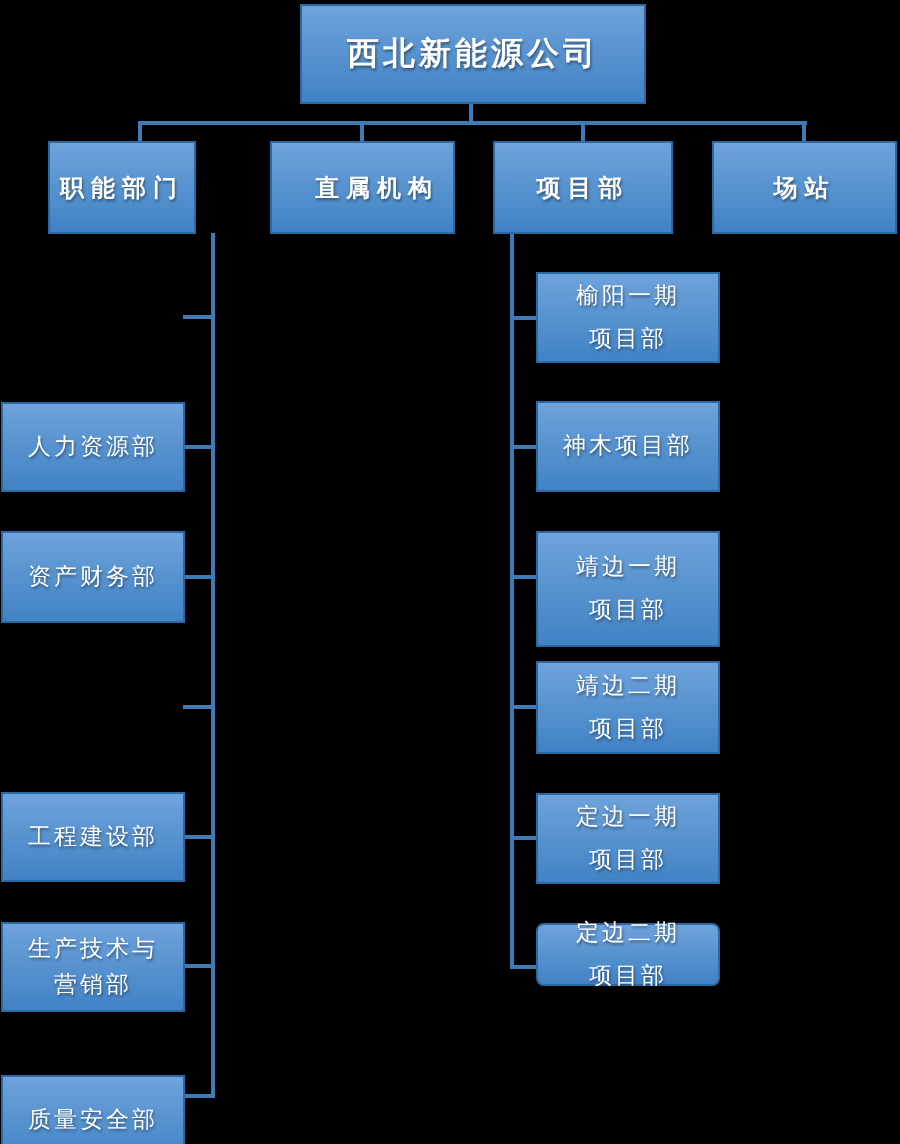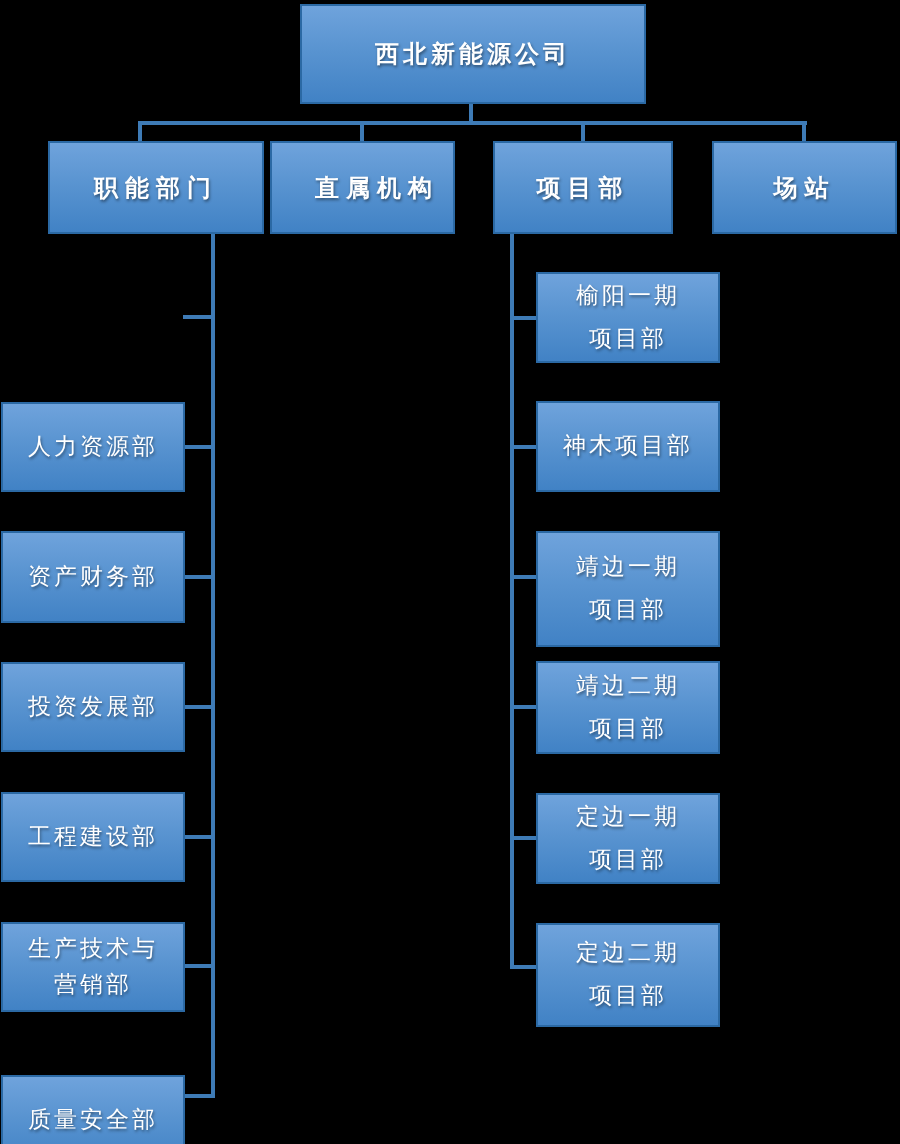--- a/index.html
+++ b/index.html
@@ -27,48 +27,48 @@
     justify-content: center;
     text-align: center;
     color: #FFFFFF;
     background: linear-gradient(180deg, #6FA3DC 0%, #5893D0 48%, #4182C5 100%);
     border: 2px solid #2B69A4;
     text-shadow: 1px 2px 3px rgba(0,0,0,0.45);
     white-space: pre-line;
   }
   .lv1 {
     left: 300px; top: 4px; width: 346px; height: 100px;
-    font-size: 24px; font-weight: bold; letter-spacing: 4px;
+    font-size: 32px; font-weight: bold; letter-spacing: 4px;
   }
   .lv2 {
     top: 141px; height: 93px;
     font-size: 24px; font-weight: bold; letter-spacing: 7px;
   }
-  .lv2-0 { left: 48px;  width: 216px; }
+  .lv2-0 { left: 48px;  width: 148px; }
   .lv2-1 { left: 270px; width: 185px; padding-left: 29px; }
   .lv2-2 { left: 493px; width: 180px; }
   .lv2-3 { left: 712px; width: 185px; }
   .lv3 {
     font-size: 23px; font-weight: 500; letter-spacing: 3px; line-height: 1.85;
   }
   .lcol { left: 1px; width: 184px; height: 90px; }
   .lc0 { top: 272px; }
   .lc1 { top: 402px; }
   .lc2 { top: 531px; height: 92px; text-align: right; }
   .lc3 { top: 662px; }
   .lc4 { top: 792px; }
   .lc5 { top: 922px; line-height: 1.55; }
   .lc6 { top: 1051px; margin-top: 24px; }
   .rcol { left: 536px; width: 184px; height: 91px; }
   .rc0 { top: 272px; }
   .rc1 { top: 401px; }
   .rc2 { top: 531px; height: 116px; }
   .rc3 { top: 661px; height: 93px; }
   .rc4 { top: 793px; }
-  .rc5 { top: 923px; height: 104px; }
+  .rc5 { top: 923px; height: 63px; border-radius: 8px; }
 </style>
 </head>
 <body>
 
 <div class="stage">
 
   <div class="cline" style="left:469px; top:103px; width:4px; height:20px;"></div>
   <div class="cline" style="left:138px; top:121px; width:669px; height:4px;"></div>
   <div class="cline" style="left:138px; top:123px; width:4px; height:18px;"></div>
   <div class="cline" style="left:360px; top:123px; width:4px; height:18px;"></div>
@@ -94,21 +94,20 @@
 
   <div class="node lv1">西北新能源公司</div>
 
   <div class="node lv2 lv2-0">职能部门</div>
   <div class="node lv2 lv2-1">直属机构</div>
   <div class="node lv2 lv2-2">项目部</div>
   <div class="node lv2 lv2-3">场站</div>
 
   <div class="node lv3 lcol lc1">人力资源部</div>
   <div class="node lv3 lcol lc2">资产财务部</div>
-  <div class="node lv3 lcol lc3">投资发展部</div>
   <div class="node lv3 lcol lc4">工程建设部</div>
   <div class="node lv3 lcol lc5">生产技术与
 营销部</div>
   <div class="node lv3 lcol lc6">质量安全部</div>
 
   <div class="node lv3 rcol rc0">榆阳一期
 项目部</div>
   <div class="node lv3 rcol rc1">神木项目部</div>
   <div class="node lv3 rcol rc2">靖边一期
 项目部</div>

